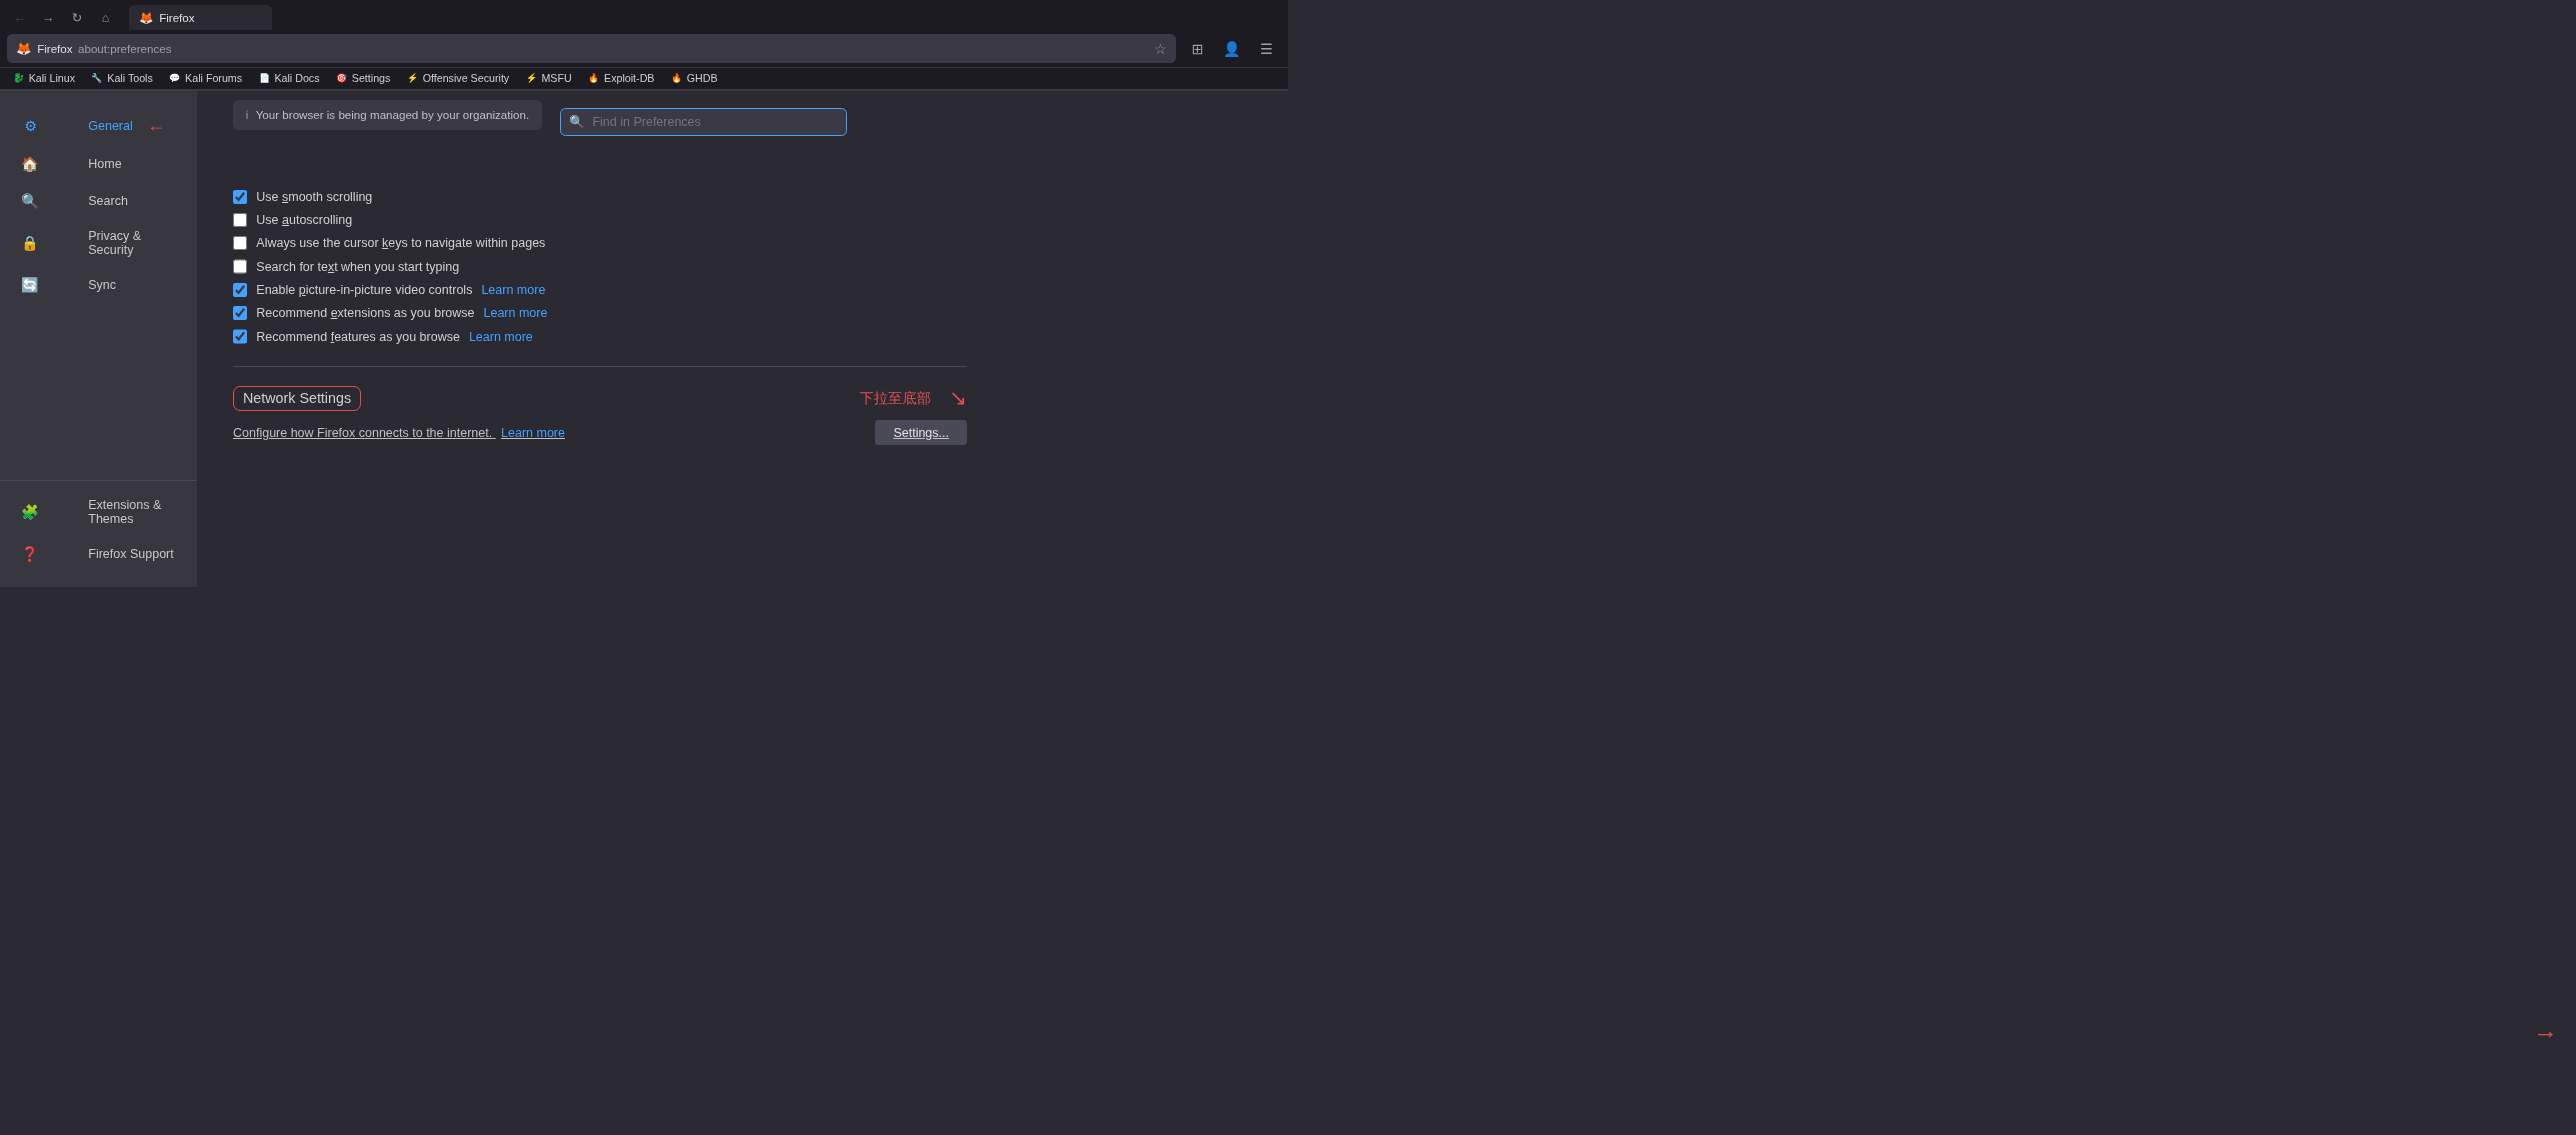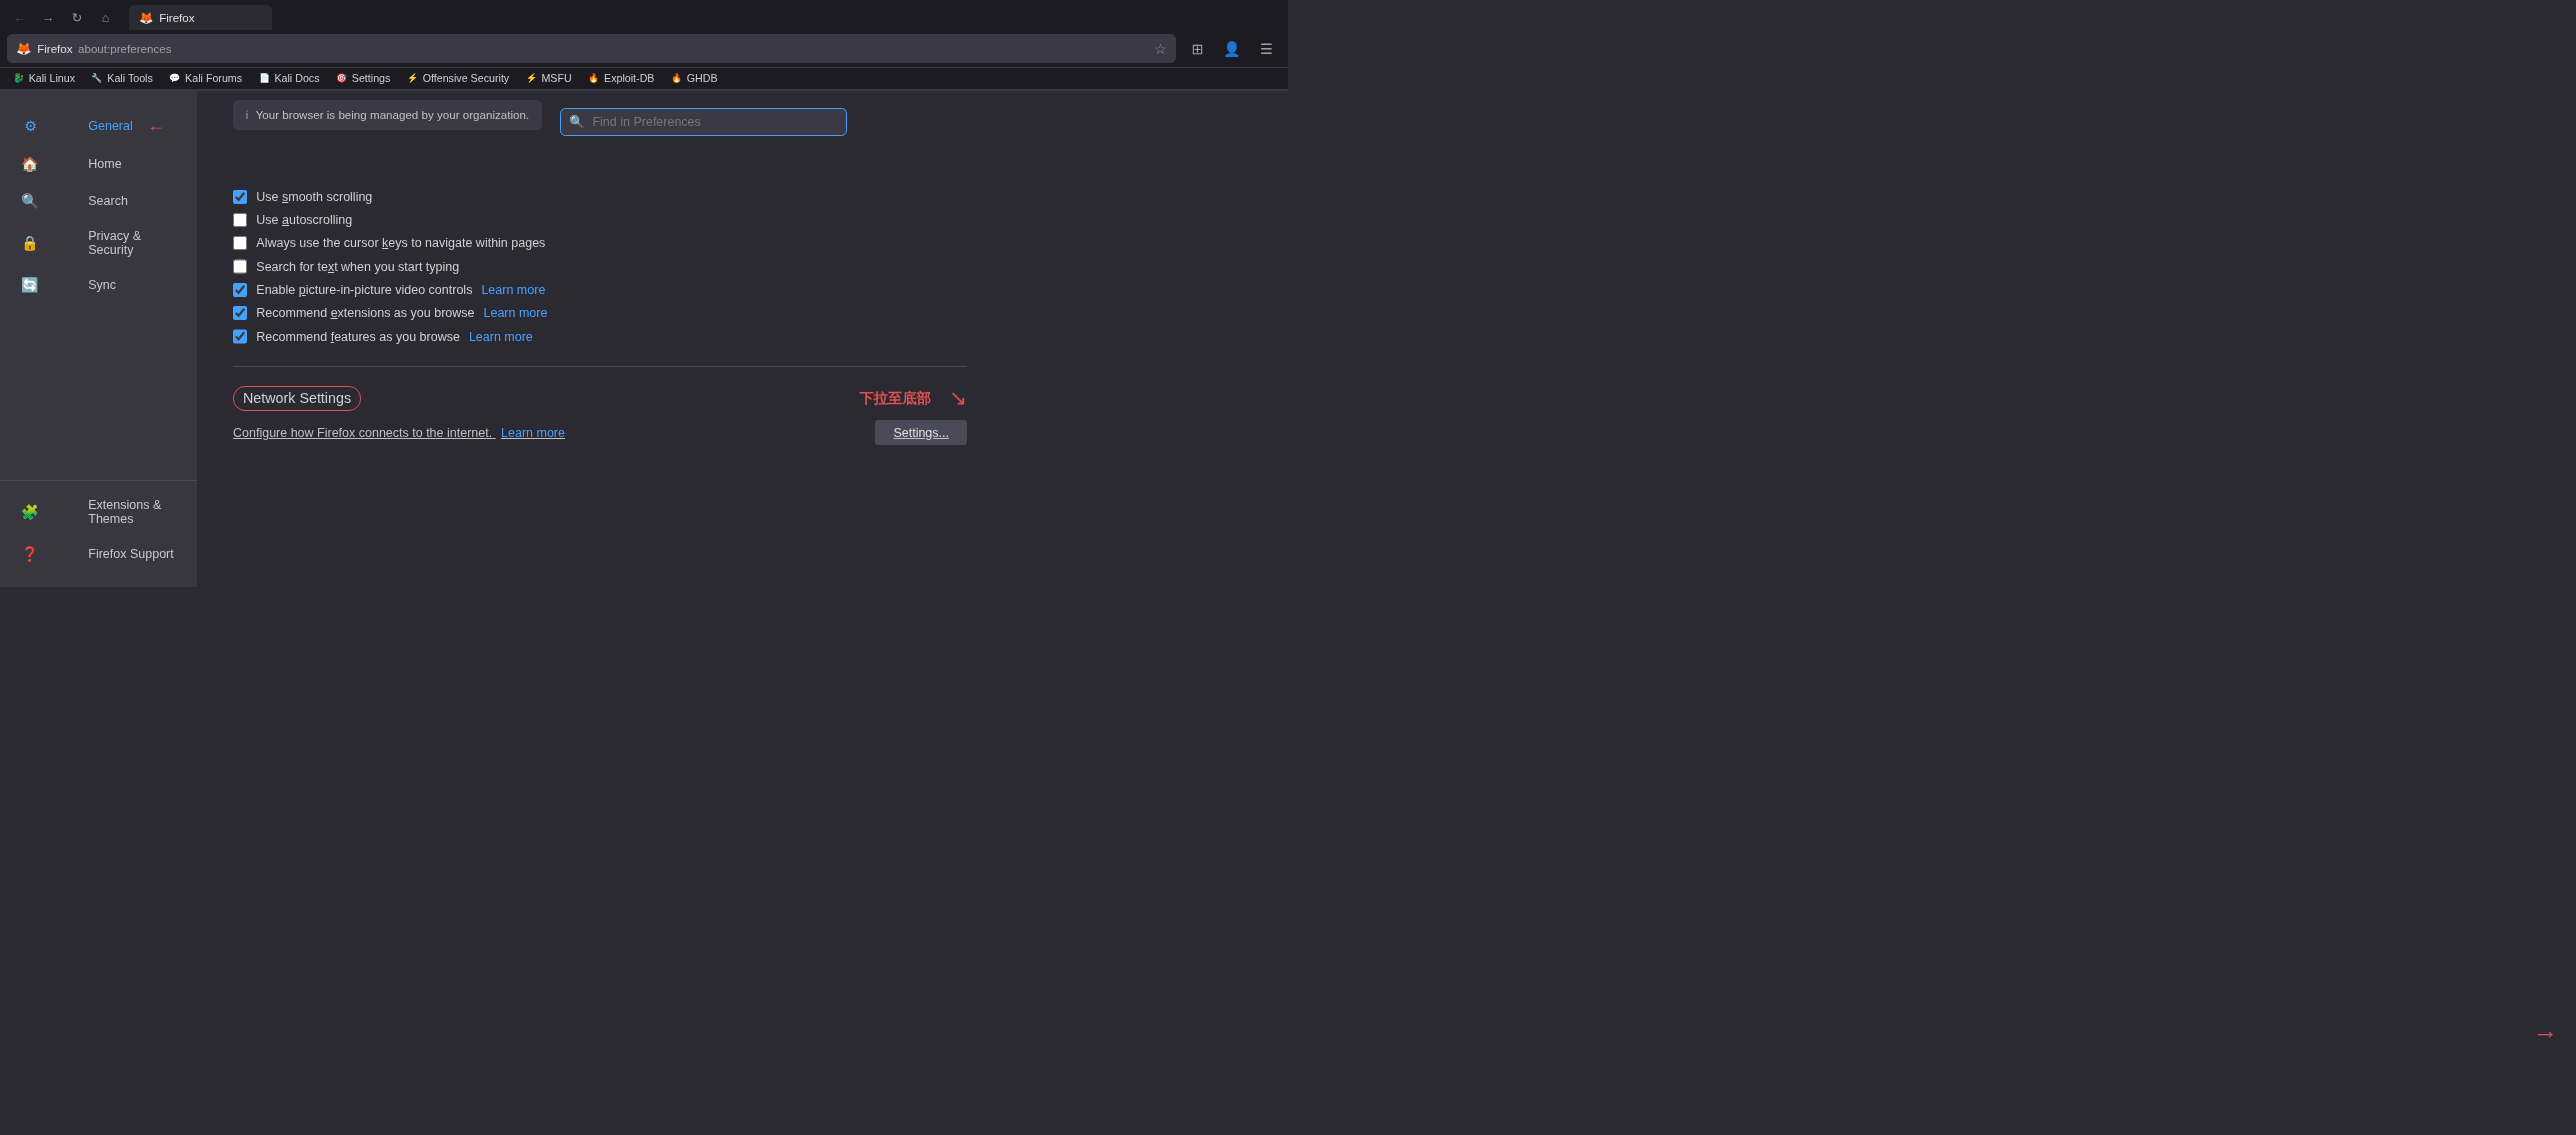--- a/index.html
+++ b/index.html
@@ -292,28 +292,28 @@
       align-items: center;
       justify-content: space-between;
       margin-bottom: 9px;
     }
 
     .network-settings-title {
       font-size: 14.3px;
       color: #d0d0d0;
       border: 1.8px solid #e05050;
       padding: 3.6px 9px;
-      border-radius: 12px;
+      border-radius: 7px;
       display: inline-block;
     }
 
     .chinese-annotation {
       color: #e05050;
       font-size: 14.3px;
-      font-weight: bold;
+      font-weight: normal;
     }
 
     .network-settings-desc {
       display: flex;
       align-items: center;
       justify-content: space-between;
       font-size: 12.5px;
       color: #c0c0c0;
       text-decoration: underline;
     }

